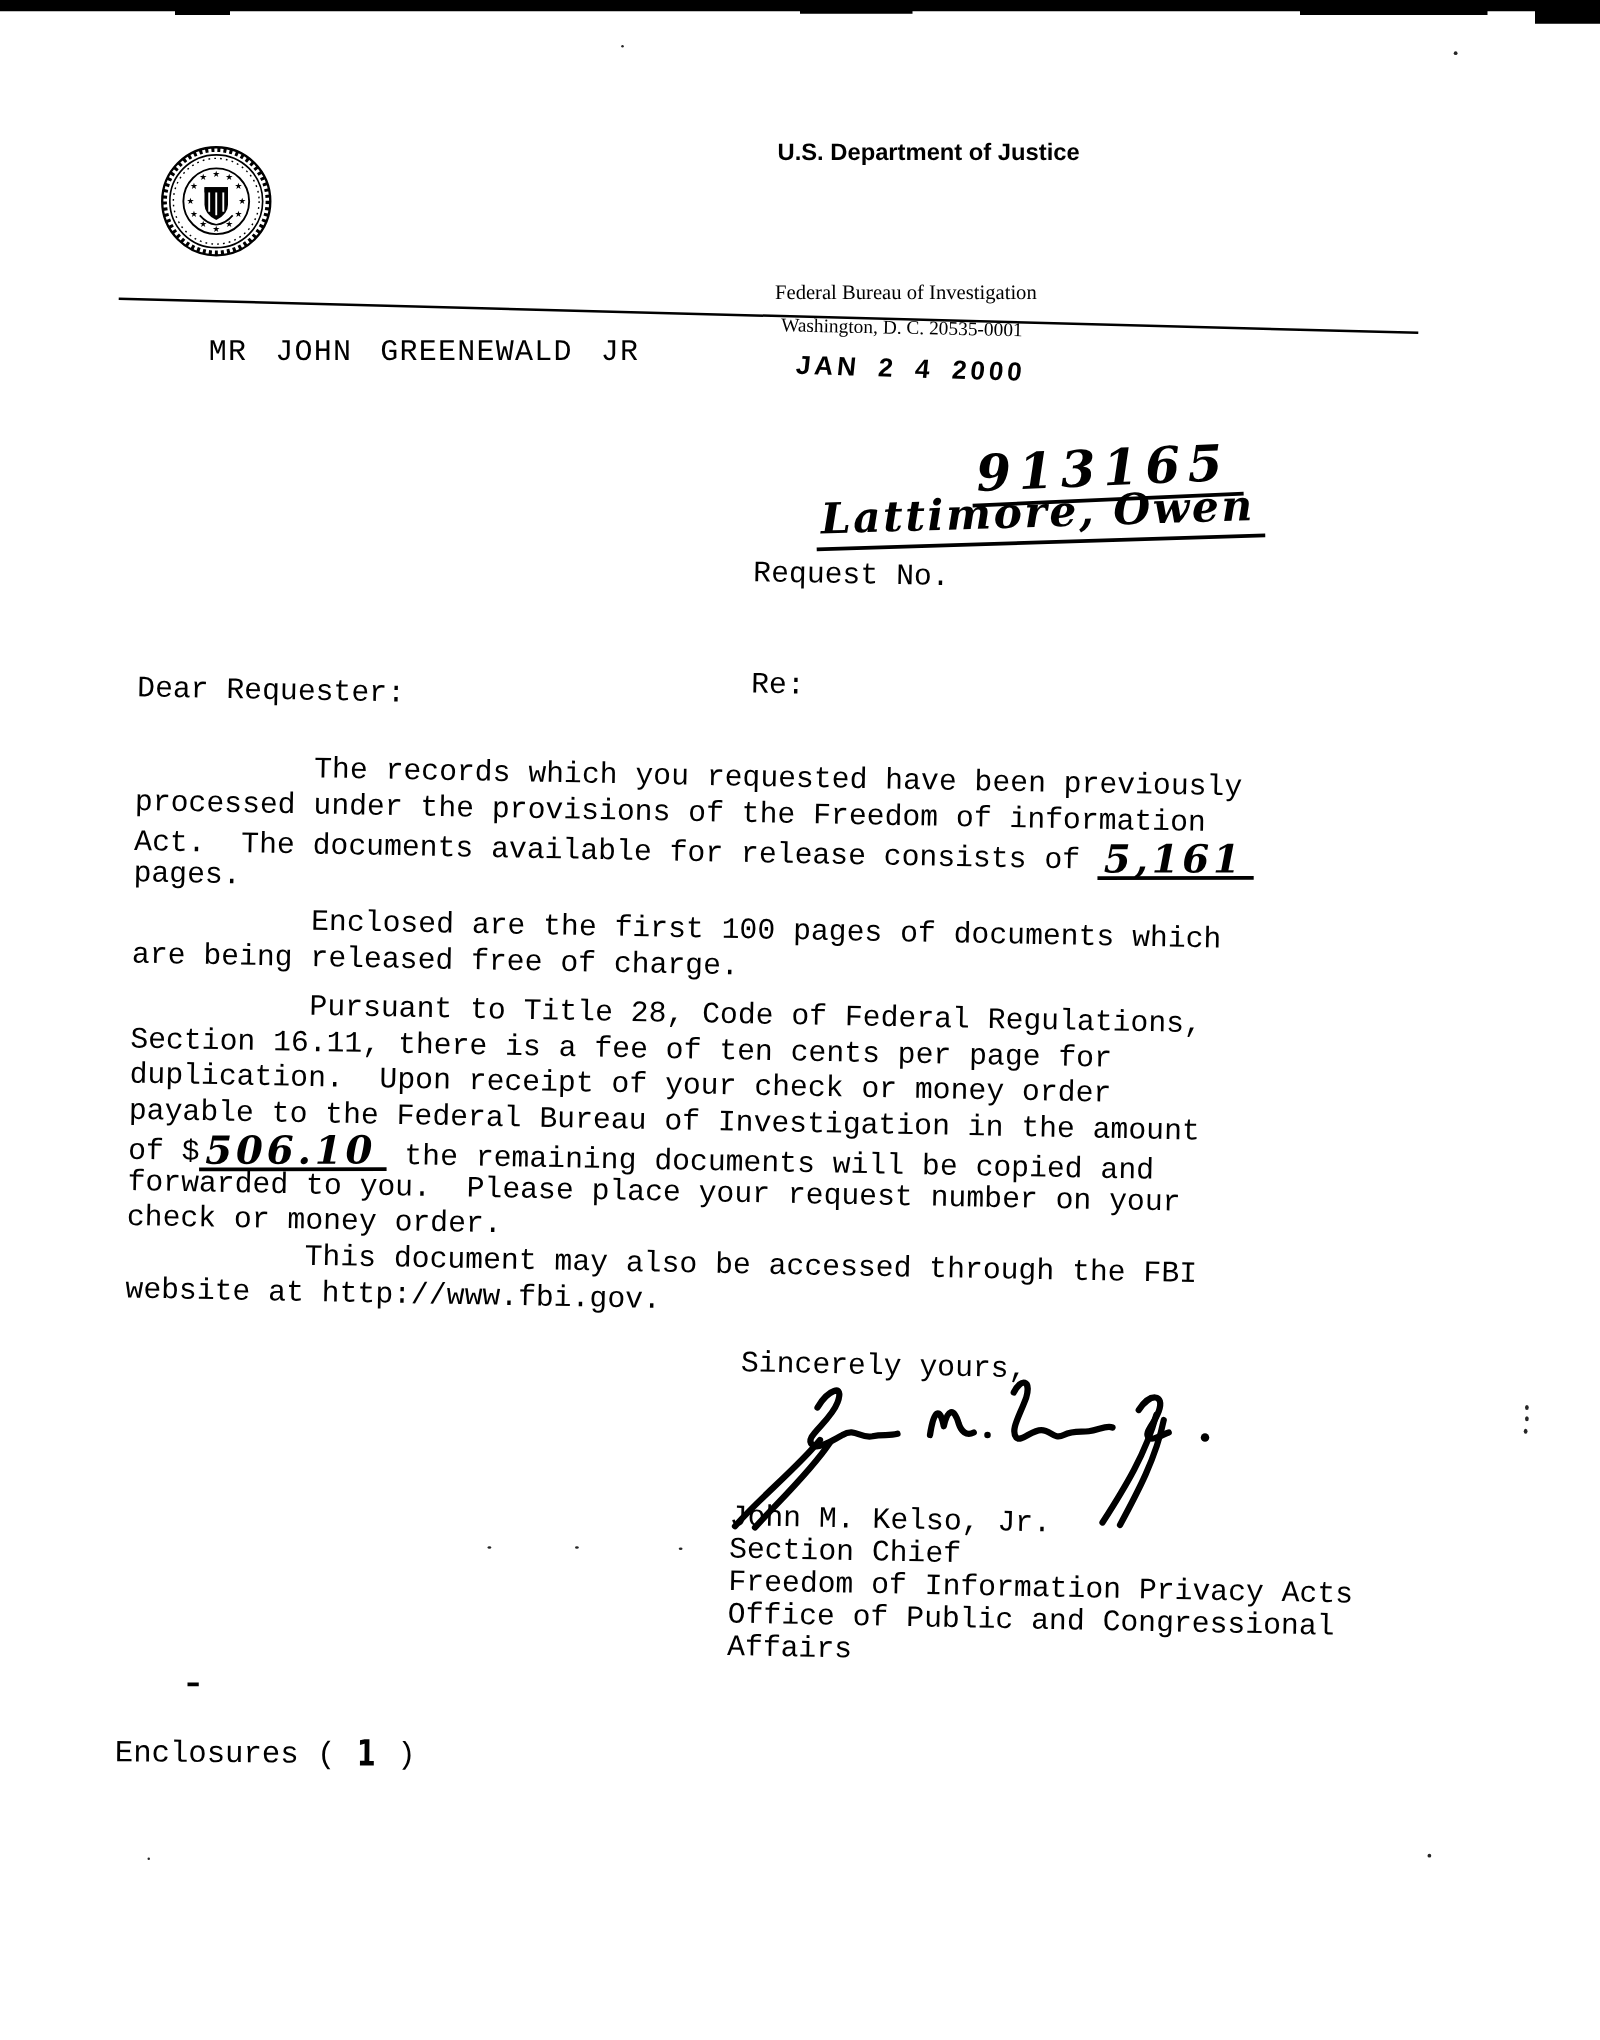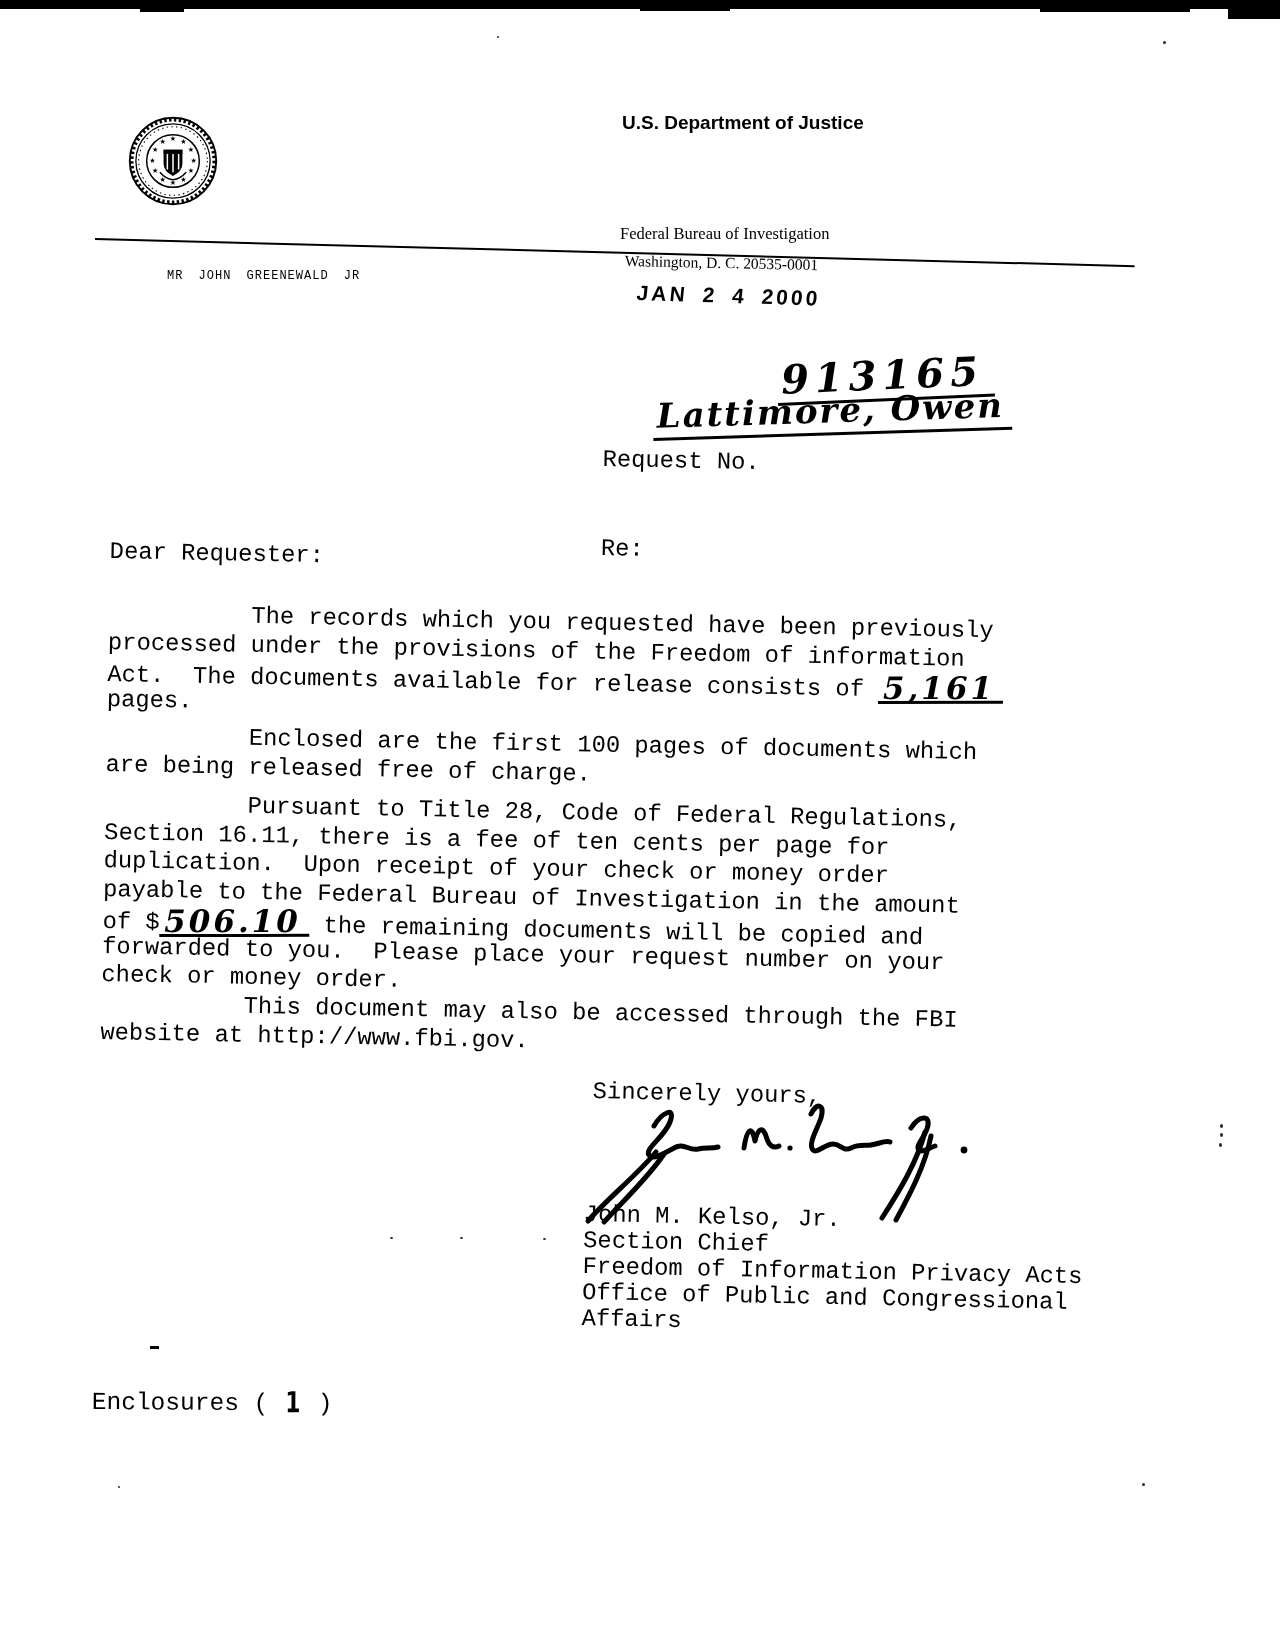--- a/index.html
+++ b/index.html
@@ -10,21 +10,21 @@
   
   .scanbar { position:absolute; background:#000; }
   .dot { position:absolute; background:#000; border-radius:50%; opacity:.85; }
   .dash { position:absolute; background:#000; }
   
   #seal { position:absolute; left:126px; top:114px; width:94px; height:94px; }
   #dept { position:absolute; left:622px; top:112px; font-family:Liberation Sans, sans-serif; font-weight:bold; font-size:19px; }
   #bureau { position:absolute; left:620px; top:184px; font-family:"Liberation Serif", serif; font-size:16.5px;margin-top:40px; }
   #divider { position:absolute; left:95px; top:238px; width:1040px; height:2px; background:#000; transform:rotate(1.5deg); transform-origin:0 0; }
   #address { position:absolute; left:625px; top:252px; font-family:"Liberation Serif", serif; font-size:15.5px; transform:rotate(1.2deg); transform-origin:0 0; }
-  #recipient { position:absolute; left:167px; top:269px; font-size:12px; letter-spacing:1px; word-spacing:7px; white-space:pre; }
+  #recipient { position:absolute; left:167px; top:269px; font-size:24px; letter-spacing:1px; word-spacing:7px; white-space:pre; }
   #datestamp { position:absolute; left:638px; top:281px; font-family:"Liberation Sans", sans-serif; font-weight:bold; font-size:21px; letter-spacing:3px; word-spacing:6px; transform:rotate(1.8deg) skewX(-4deg); transform-origin:0 0; }
   
   #refblock { position:absolute; left:604px; top:386px; font-size:23.8px; line-height:29.5px; transform:rotate(1.1deg); transform-origin:0 0; white-space:pre; }
   .hw { font-family:"DejaVu Serif", serif; font-style:italic; font-weight:bold; }
   #req-no-value { position:absolute; left:776px; top:356px; font-size:40px; letter-spacing:6px; transform:rotate(-2.5deg); transform-origin:0 0; border-bottom:3px solid #000; padding:0 10px 0 4px; }
   #re-value { position:absolute; left:652px; top:396px; font-size:34px; letter-spacing:2px; transform:rotate(-1.8deg); transform-origin:0 0; border-bottom:3px solid #000; padding:0 8px 2px 4px; }
   
   #body { position:absolute; left:110px; top:538px; width:950px; font-size:23.8px; transform:rotate(1.12deg); transform-origin:0 0; }
   #salutation { white-space:pre; }
   .para { position:absolute; left:0; }

